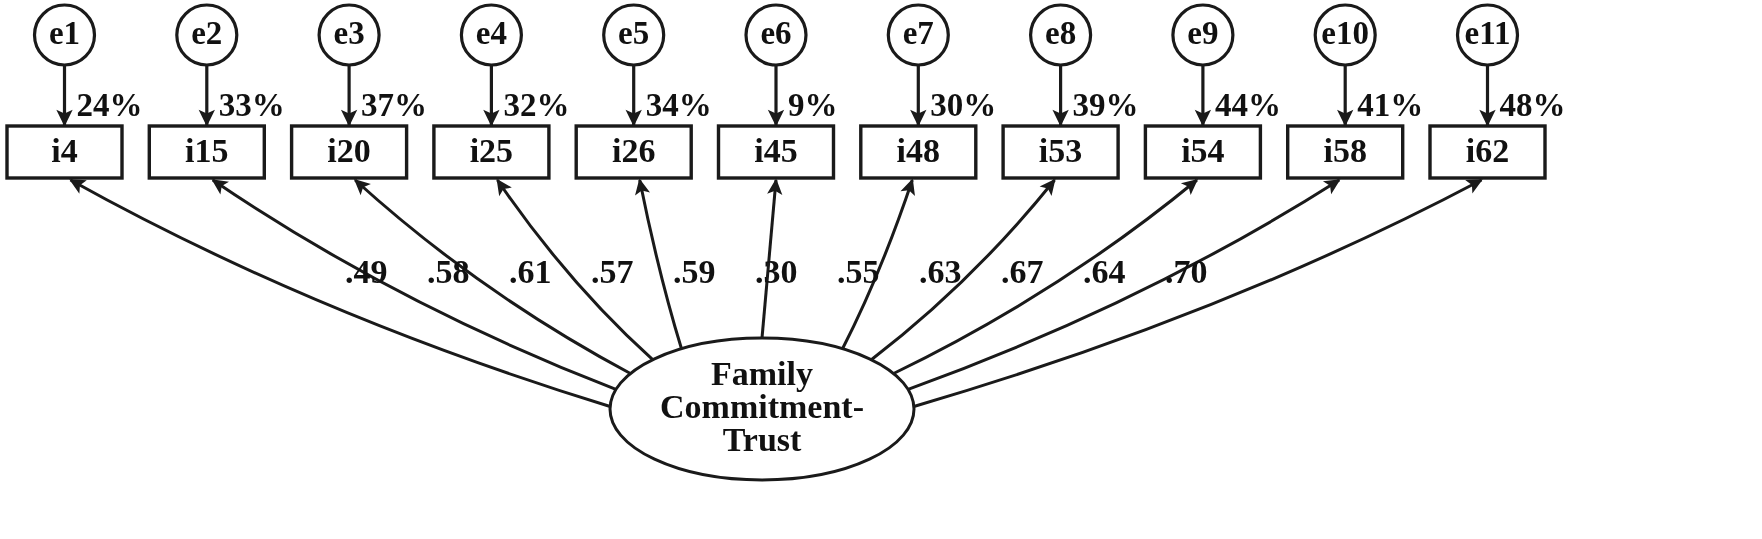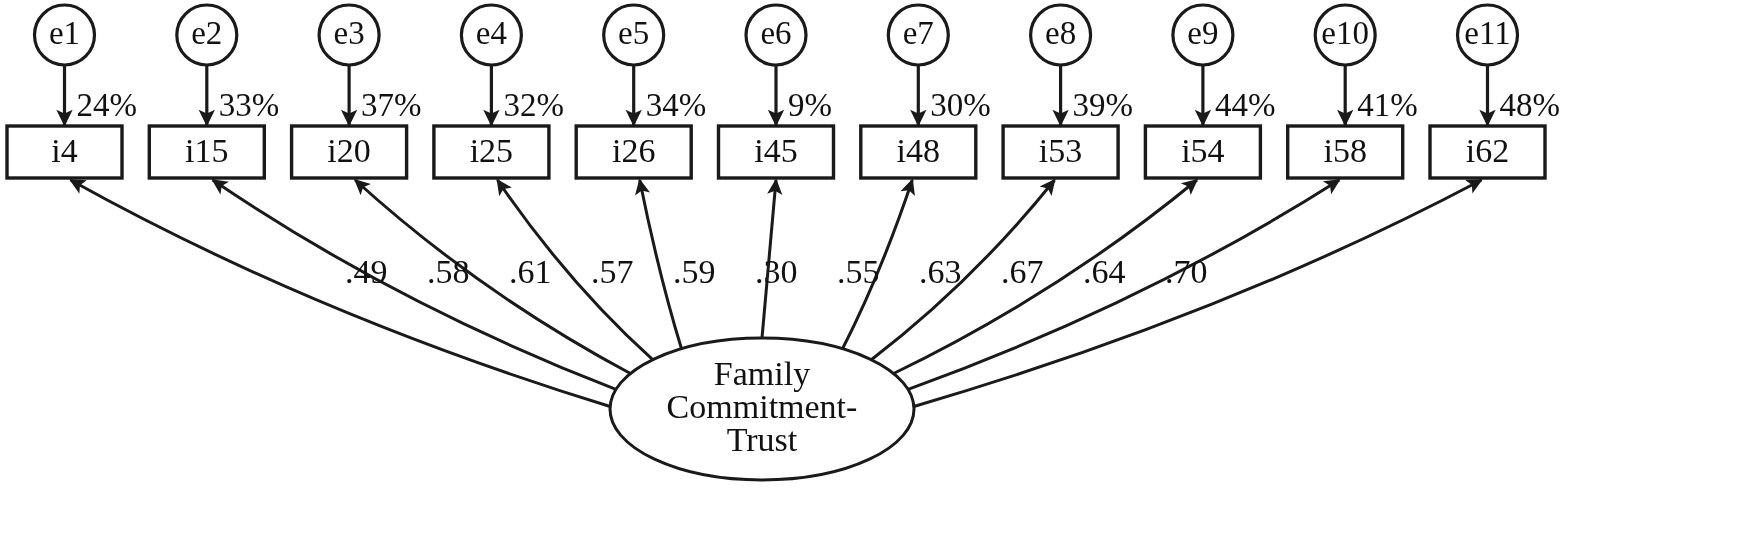--- a/index.html
+++ b/index.html
@@ -10,20 +10,21 @@
   }
   body {
     font-family: "Liberation Serif", "DejaVu Serif", serif;
   }
   #diagram-root {
     position: relative;
     width: 1762px;
     height: 539px;
     background: #ffffff;
     overflow: hidden;
+    font-weight: bold;
   }
   svg#sem-canvas {
     position: absolute;
     top: 0;
     left: 0;
     width: 1762px;
     height: 539px;
     display: block;
   }
   .node-shape {

